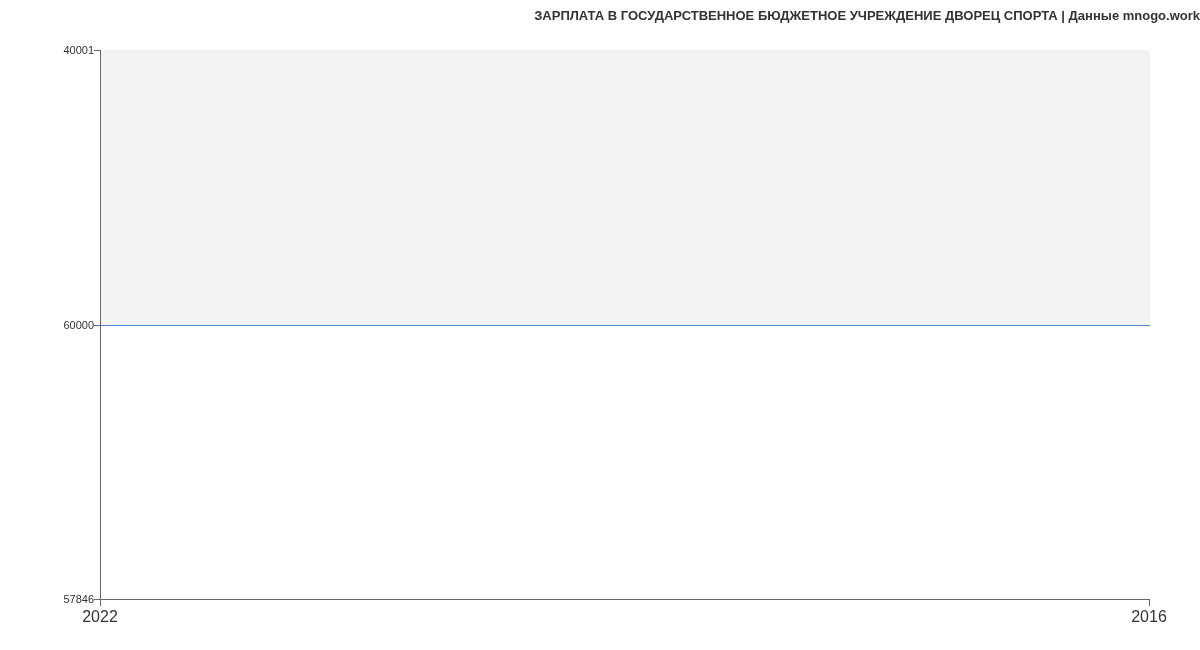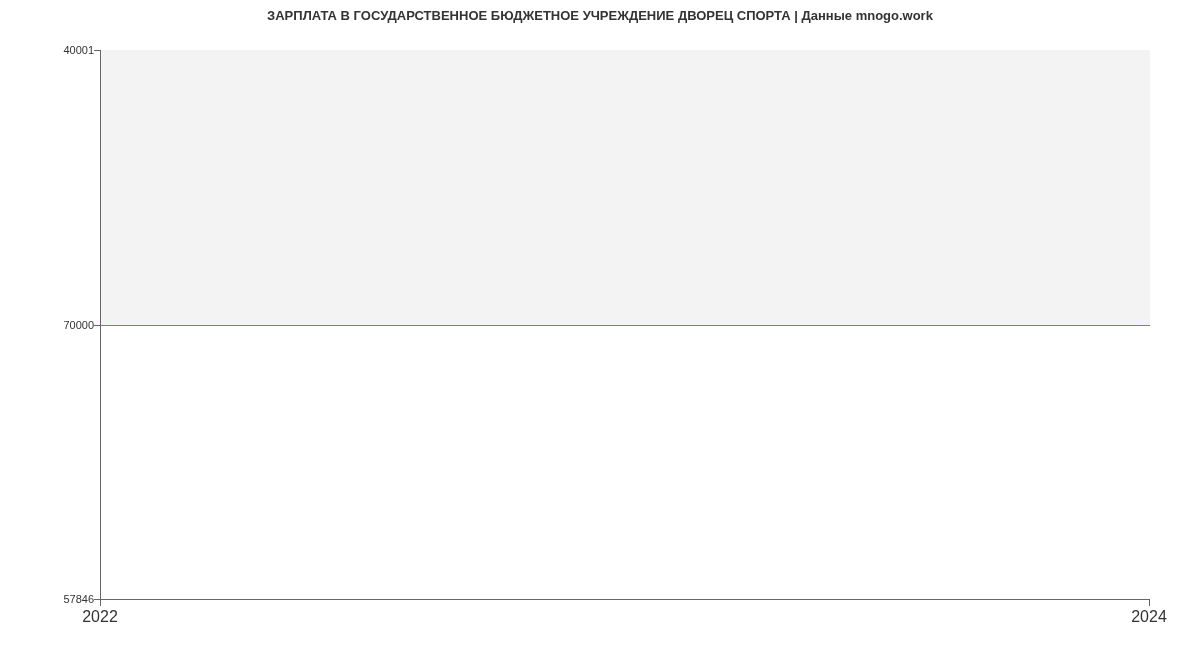--- a/index.html
+++ b/index.html
@@ -8,21 +8,21 @@
       height: 650px;
       font-family: Verdana, Geneva, sans-serif;
       background: #ffffff;
       position: relative;
     }
     .chart-title {
       position: absolute;
       top: 8px;
       left: 0;
       width: 100%;
-      text-align: center;
+      text-align: right;
       font-size: 13px;
       font-weight: bold;
       color: #333333;
     }
     .plot-area {
       position: absolute;
       left: 100px;
       top: 50px;
       width: 1050px;
       height: 550px;
@@ -82,20 +82,20 @@
 <div class="plot-area">
   <div class="area-fill"></div>
   <div class="line"></div>
 </div>
 
 <div class="y-tick" style="top:50px"></div>
 <div class="y-tick" style="top:325px"></div>
 <div class="y-tick" style="top:599px"></div>
 
 <div class="y-label" style="top:50px">40001</div>
-<div class="y-label" style="top:325px">70000</div>
+<div class="y-label" style="top:325px">60000</div>
 <div class="y-label" style="top:599px">57846</div>
 
 <div class="x-tick" style="left:100px"></div>
 <div class="x-tick" style="left:1149px"></div>
 
 <div class="x-label" style="left:100px">2022</div>
-<div class="x-label" style="left:1149px">2024</div>
+<div class="x-label" style="left:1149px">2016</div>
 
 </body></html>

